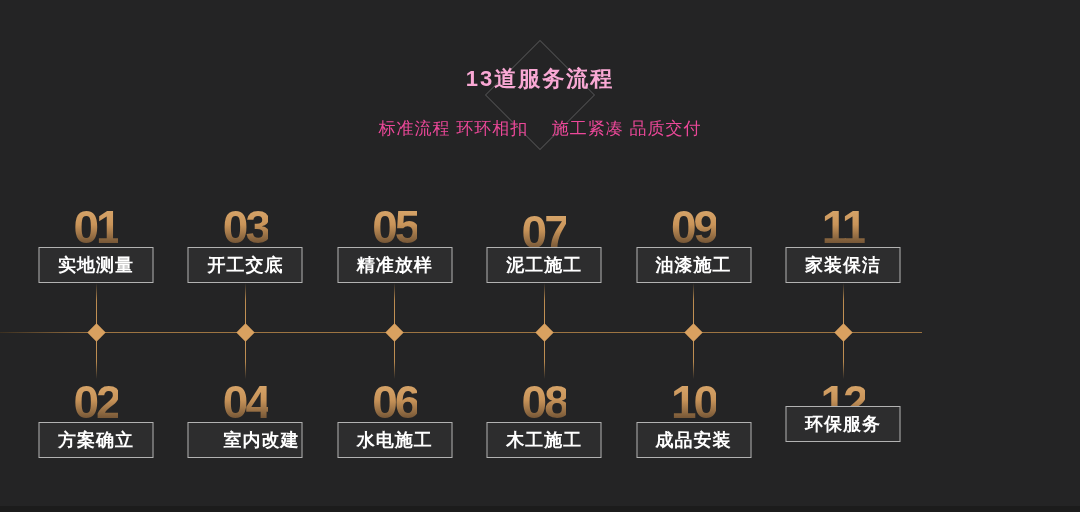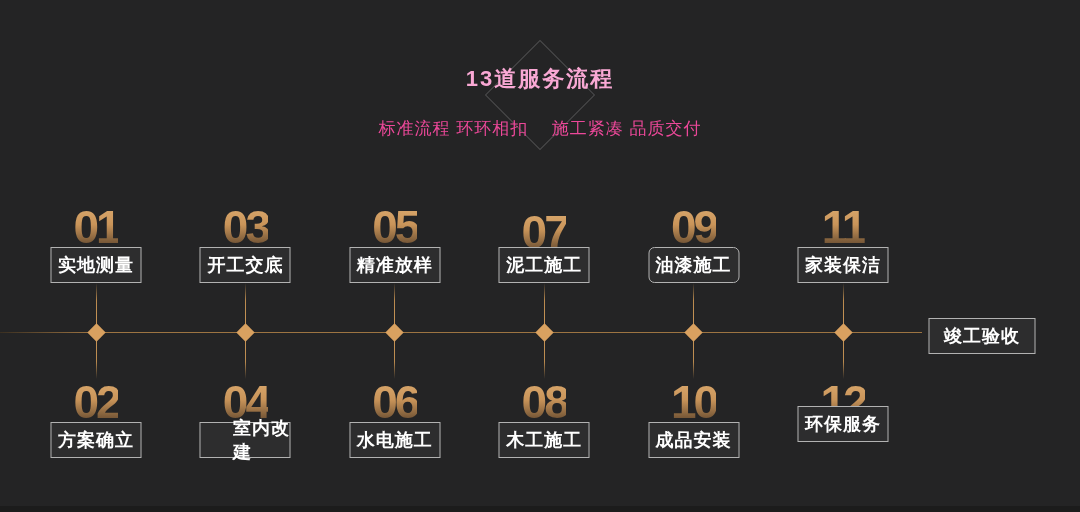--- a/index.html
+++ b/index.html
@@ -52,21 +52,21 @@
     line-height:1;font-weight:bold;
     font-size:46px;letter-spacing:-3px;
     background:linear-gradient(180deg,#dcab70 0%,#c99459 45%,#57402a 100%);
     -webkit-background-clip:text;background-clip:text;
     color:transparent;
     z-index:1;
   }
   .step-box{
     position:absolute;
     transform:translateX(-50%);
-    width:91px;height:36px;
+    width:115px;height:36px;
     box-sizing:border-box;
     background:#2d2d2e;
     border:1px solid #b2b2b2;
     display:flex;align-items:center;justify-content:center;
     color:#ffffff;font-size:18px;font-weight:bold;letter-spacing:1px;
     z-index:2;
   }
   .bottom-shade{
     position:absolute;left:0;bottom:0;width:100%;height:6px;
     background:#1c1c1c;
@@ -104,29 +104,26 @@
       <div class="step-box" style="left: 394.8px; top: 422px;">水电施工</div>
       <div class="vline" style="left: 543.7px;"></div>
       <div class="marker" style="left: 537.7px;"></div>
       <div class="step-num" style="left: 544.2px; top: 209px;">07</div>
       <div class="step-box" style="left: 544.2px; top: 247px;">泥工施工</div>
       <div class="step-num" style="left: 544.2px; top: 379px;">08</div>
       <div class="step-box" style="left: 544.2px; top: 422px;">木工施工</div>
       <div class="vline" style="left: 693.1px;"></div>
       <div class="marker" style="left: 687.1px;"></div>
       <div class="step-num" style="left: 693.6px; top: 204px;">09</div>
-      <div class="step-box" style="left: 693.6px; top: 247px; border-radius: 6px;">油漆施工</div>
+      <div class="step-box" style="left: 693.6px; top: 247px;">油漆施工</div>
       <div class="step-num" style="left: 693.6px; top: 379px;">10</div>
       <div class="step-box" style="left: 693.6px; top: 422px;">成品安装</div>
       <div class="vline" style="left: 842.5px;"></div>
       <div class="marker" style="left: 836.5px;"></div>
       <div class="step-num" style="left: 843px; top: 204px;">11</div>
       <div class="step-box" style="left: 843px; top: 247px;">家装保洁</div>
       <div class="step-num" style="left: 843px; top: 379px;">12</div>
       <div class="step-box" style="left: 843px; top: 406px;">环保服务</div>
     </div>
 
-  <div class="step-box" style="left:982px;top:318px;width:107px">
-    <span>竣工验收</span>
-  </div>
 
   <div class="bottom-shade"></div>
 </div>
 
 </body></html>

